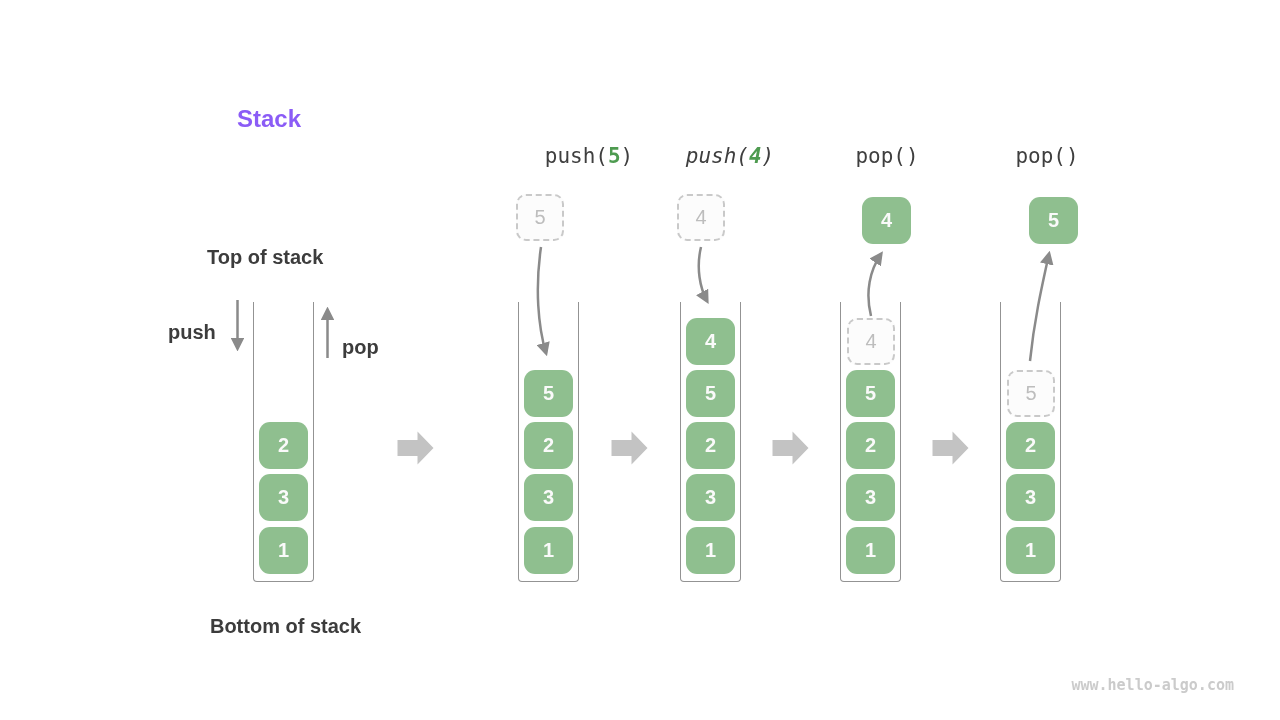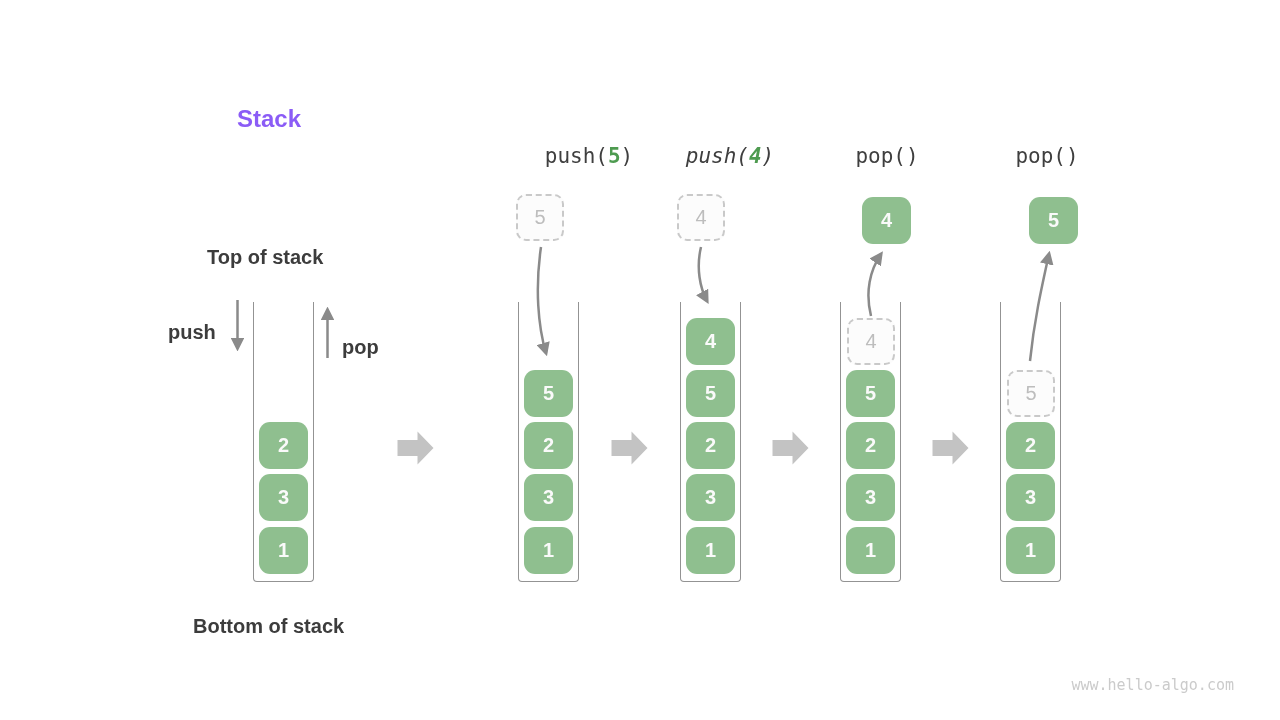--- a/index.html
+++ b/index.html
@@ -1,38 +1,38 @@
 <!DOCTYPE html>
 <html><head>
 <meta charset="utf-8">
 <style>
   html,body { margin:0; padding:0; background:#ffffff; }
   .canvas { position:relative; width:1280px; height:720px; background:#ffffff; overflow:hidden;
             font-family:"Liberation Sans", sans-serif; }
   .title { position:absolute; left:237px; top:105px; font-size:24px; font-weight:bold; color:#8b5cf6; }
   .caption { position:absolute; font-size:20px; font-weight:bold; color:#3C3C3C; white-space:nowrap; }
   .cap-top    { left:207px; top:246px; width:160px; }
-  .cap-bottom { left:193px; top:615px; width:185px; }
+  .cap-bottom { left:193px; top:615px; width:185px; text-align:center; }
   .cap-push   { left:168px; top:321px; }
   .cap-pop    { left:342px; top:336px; }
   .op { position:absolute; top:144px; width:130px; text-align:center; white-space:nowrap;
         font-family:"DejaVu Sans Mono", monospace; font-size:21px; color:#3F3F3F; }
   .op .arg { color:#4E9B50; font-weight:bold; }
   .well { position:absolute; top:302px; width:61px; height:280px; box-sizing:border-box;
           border-left:1.5px solid #939393; border-right:1.5px solid #939393; border-bottom:1.5px solid #939393;
           border-bottom-left-radius:4px; border-bottom-right-radius:4px; background:transparent; }
   .blk { position:absolute; width:49px; height:47px; background:#8FBF8F; border-radius:11px;
          color:#FAFAFA; font-size:20px; font-weight:bold;
          display:flex; align-items:center; justify-content:center; }
   .ghost { position:absolute; width:48px; height:47px; box-sizing:border-box;
            border:2px dashed #C9C9C9; background:#FCFCFC; border-radius:10px;
            color:#BDBDBD; font-size:20px; display:flex; align-items:center; justify-content:center; }
   .arrow-layer { position:absolute; left:0; top:0; width:1280px; height:720px; pointer-events:none; }
   .watermark { position:absolute; top:676px; right:46px; font-family:"DejaVu Sans Mono", monospace;
-               font-size:15px; color:#CBCBCB; }
+               font-size:15px; color:#CBCBCB;font-weight:bold; }
 </style>
 </head>
 <body>
 
 <div class="canvas">
 
   <div class="title">Stack</div>
   <div class="caption cap-top">Top of stack</div>
   <div class="caption cap-bottom">Bottom of stack</div>
   <div class="caption cap-push">push</div>

